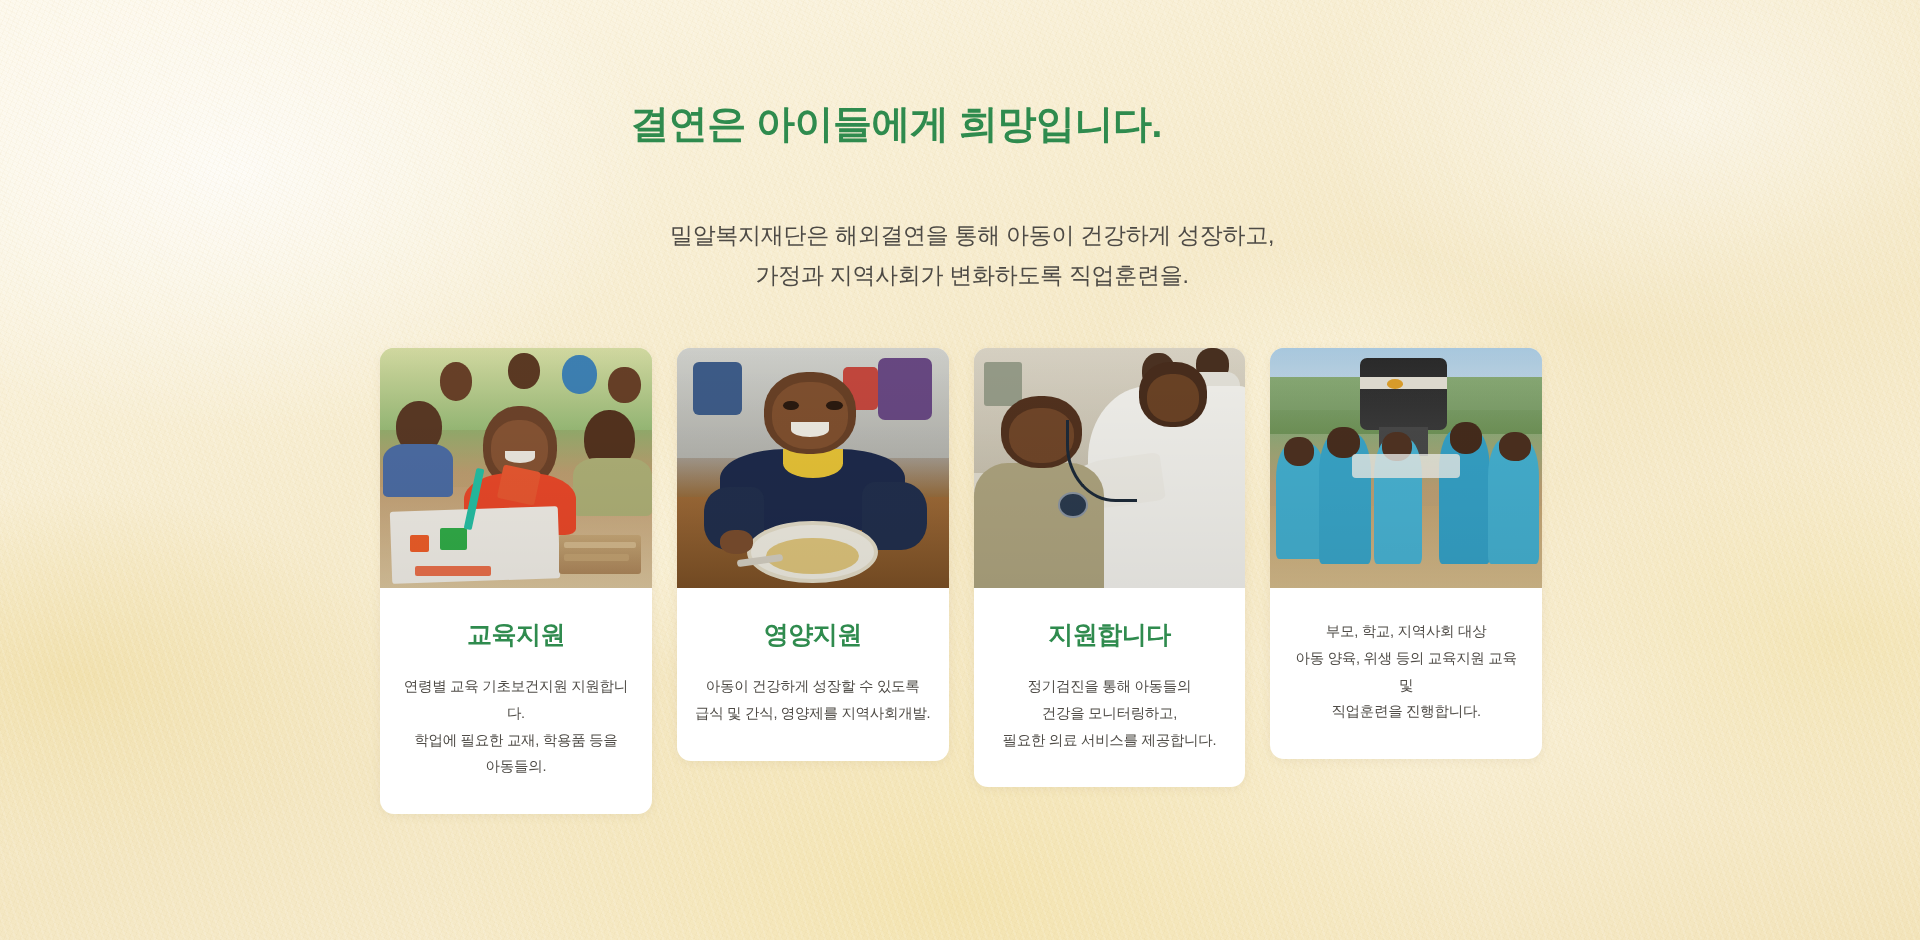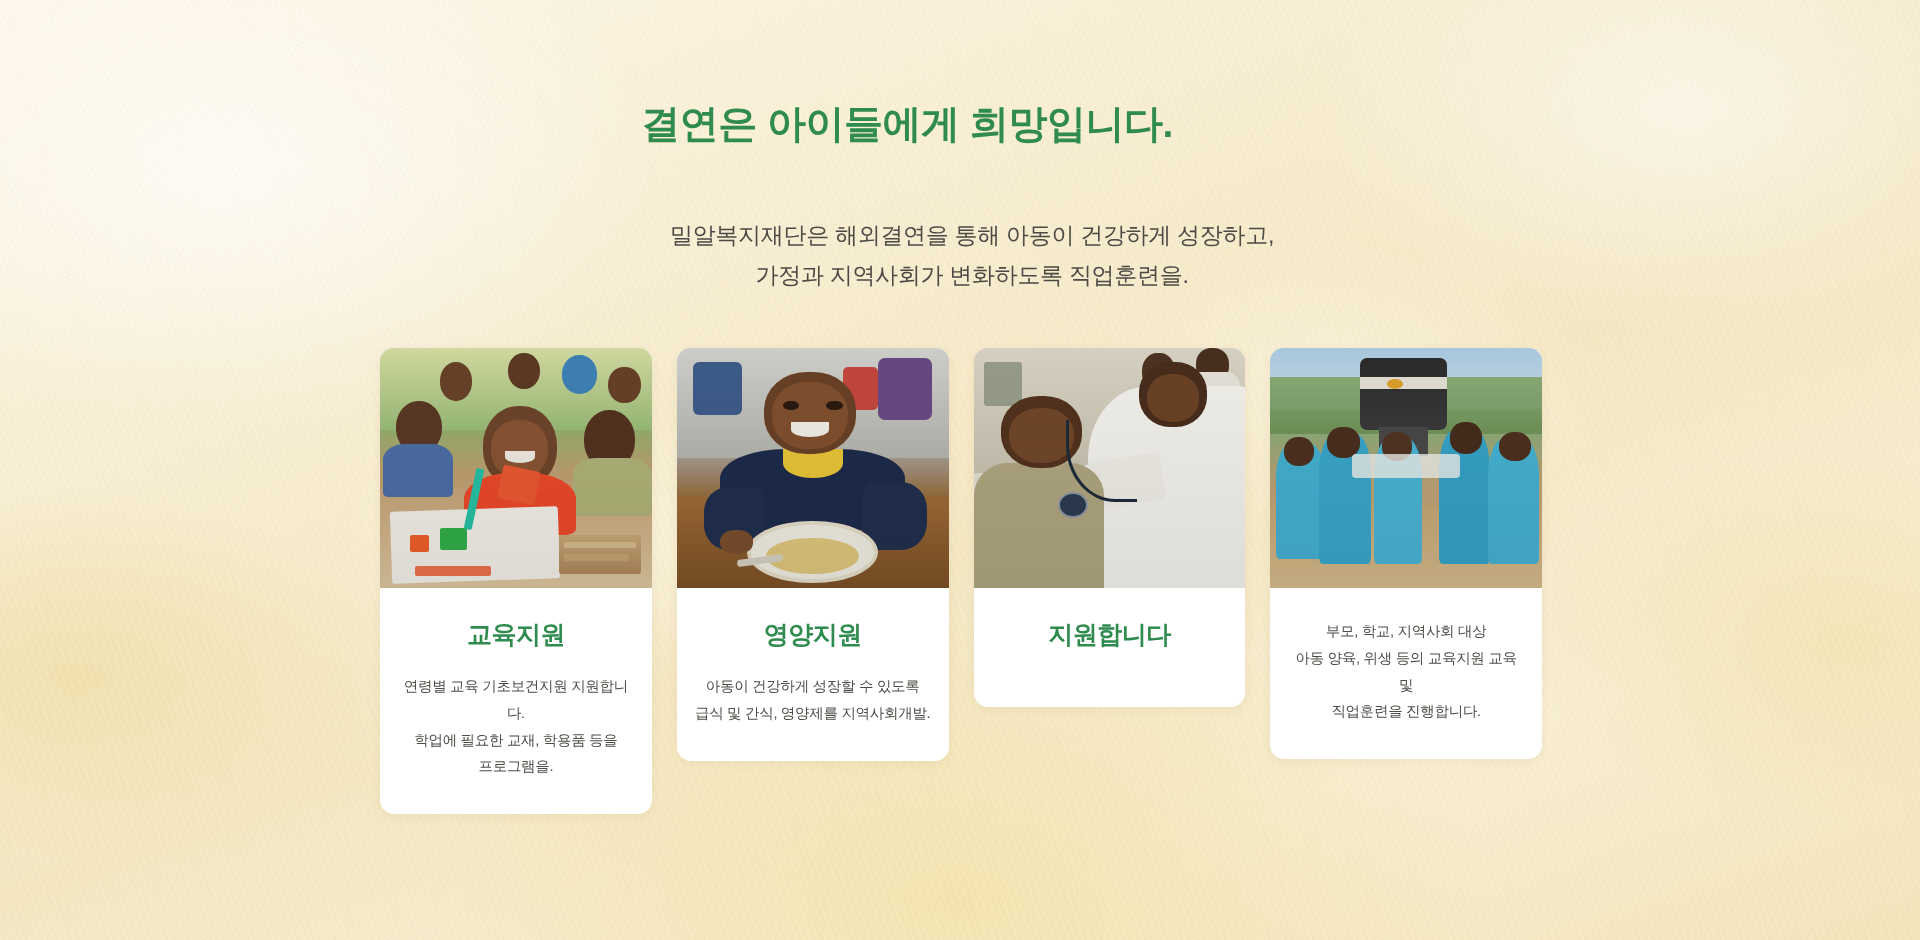--- a/index.html
+++ b/index.html
@@ -47,21 +47,21 @@
   #content {
     position: relative;
     width: 1920px;
     height: 940px;
     z-index: 2;
   }
 
   #headline {
     position: absolute;
     top: 100px;
-    left: 15px;
+    left: 4px;
     width: 1784px;
     text-align: center;
     font-size: 39px;
     font-weight: 700;
     letter-spacing: -0.5px;
     color: #2f8b4e;
     line-height: 1.25;
   }
 
   #subheadline {
@@ -261,21 +261,21 @@
           <div class="pencilbox"></div>
             <div class="pencil"></div>
         </div>
         <div class="photo-shade"></div>
       </div>
       <div class="card-body">
         <div class="card-title">교육지원</div>
         <div class="card-desc">
           <span class="desc-line">연령별 교육 기초보건지원 지원합니다.</span>
           <span class="desc-line">학업에 필요한 교재, 학용품 등을</span>
-          <span class="desc-line">프로그램을.</span>
+          <span class="desc-line">아동들의.</span>
         </div>
       </div>
     </div>
 
     <div class="card">
       <div class="card-photo">
         <div class="scene p2">
           <div class="bgwall"></div>
           <div class="bag-a"></div>
             <div class="bag-b"></div>
@@ -322,20 +322,25 @@
           <div class="b-body"></div>
             <div class="b-head"></div>
             <div class="b-face"></div>
           <div class="stetho-tube"></div>
             <div class="stetho-head"></div>
         </div>
         <div class="photo-shade"></div>
       </div>
       <div class="card-body">
         <div class="card-title">지원합니다</div>
+        <div class="card-desc">
+          <span class="desc-line">정기검진을 통해 아동들의</span>
+          <span class="desc-line">건강을 모니터링하고,</span>
+          <span class="desc-line">필요한 의료 서비스를 제공합니다.</span>
+        </div>
       </div>
     </div>
 
     <div class="card">
       <div class="card-photo">
         <div class="scene p4">
           <div class="sky"></div>
             <div class="trees"></div>
             <div class="ground"></div>
           <div class="tank"></div>

